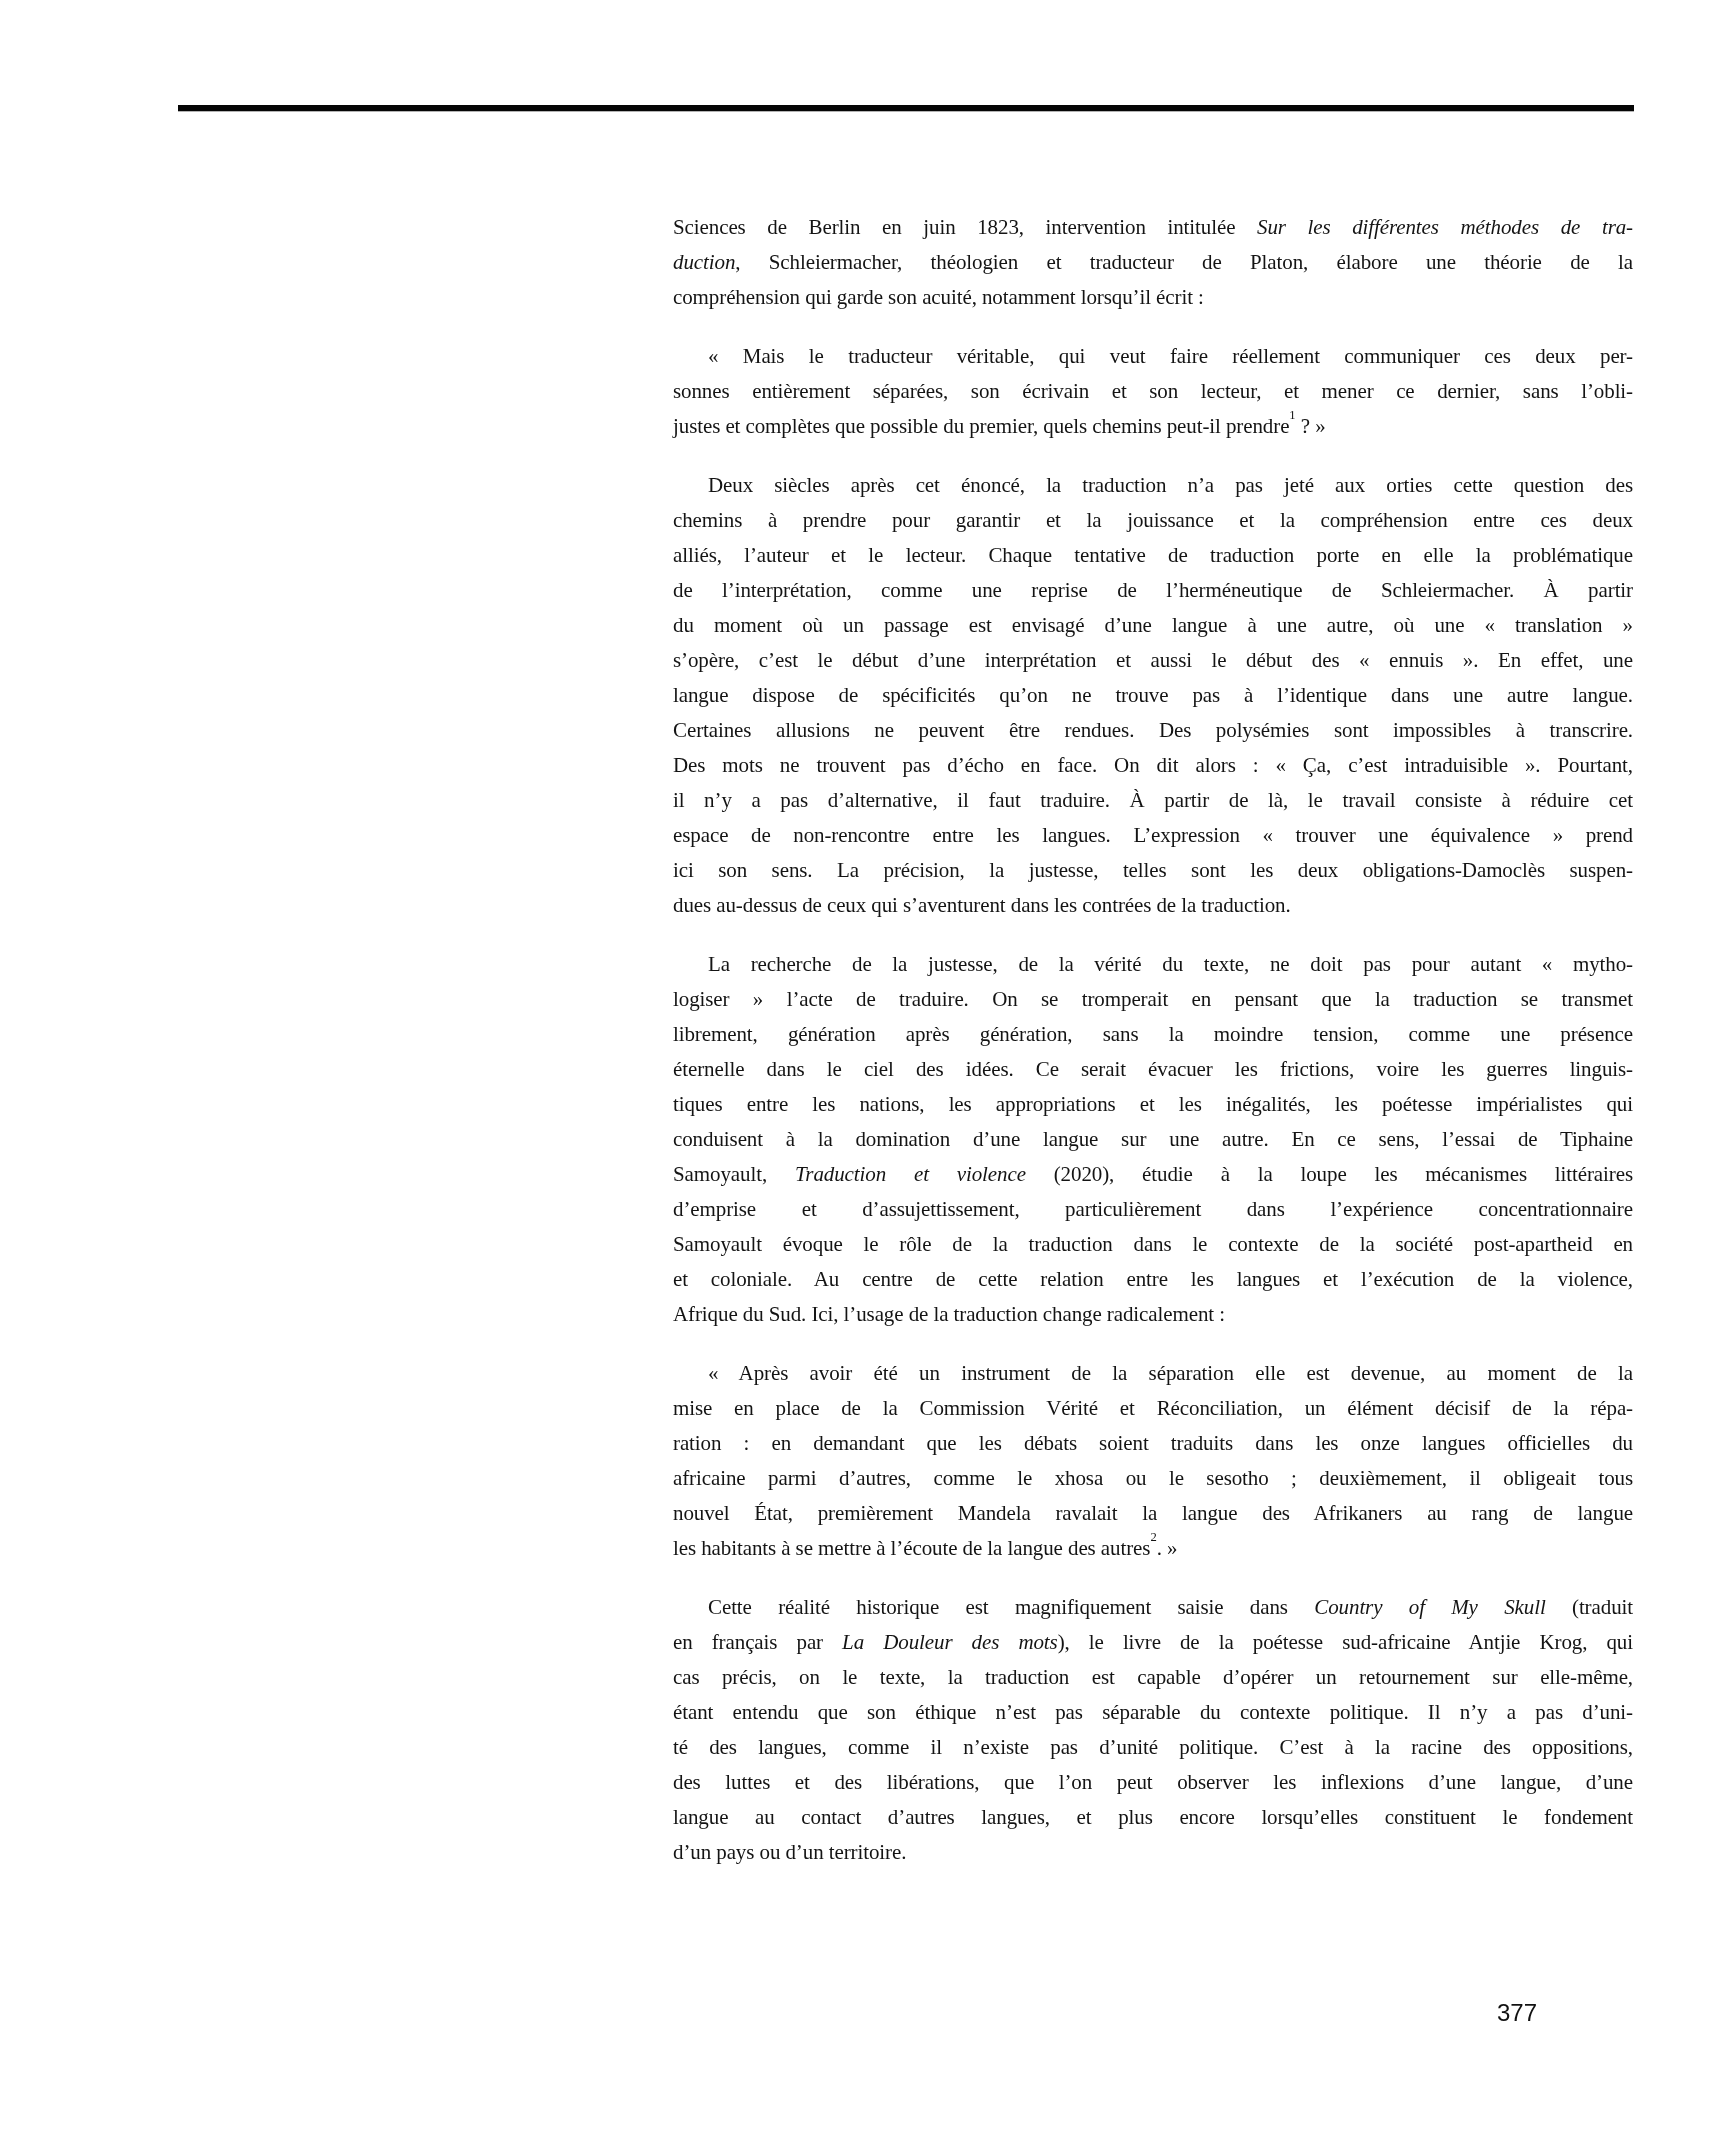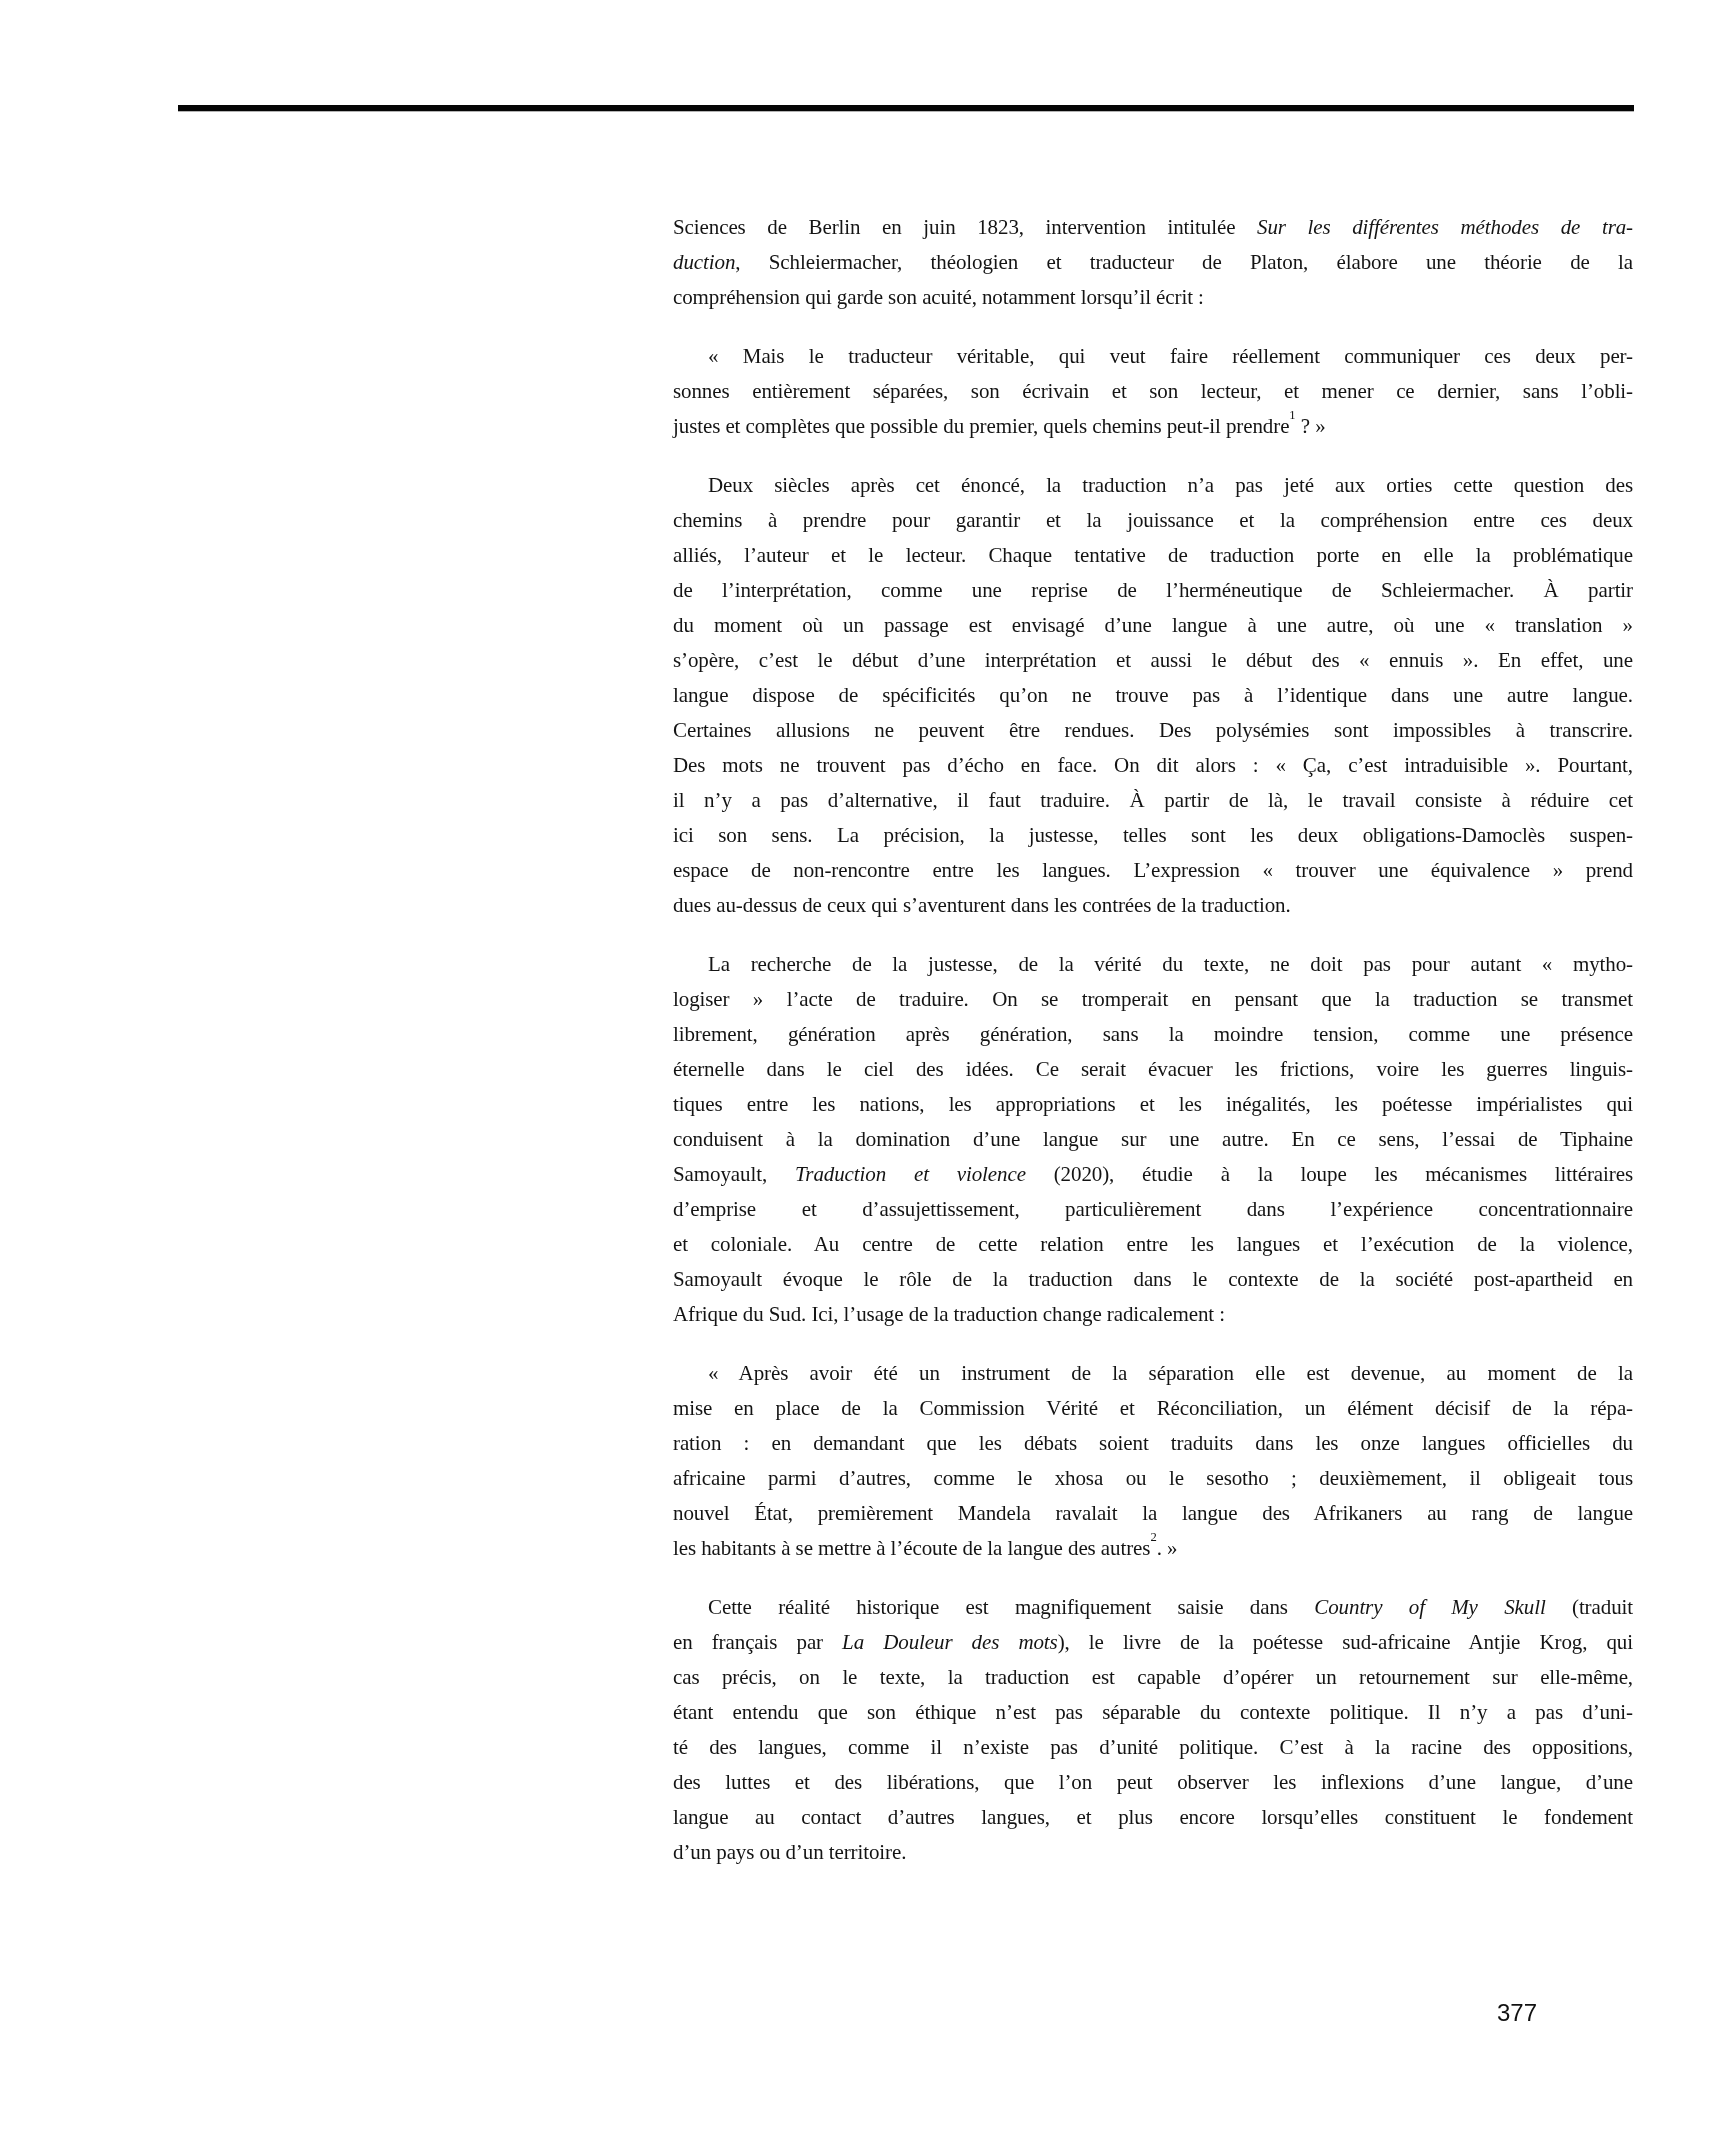--- a/index.html
+++ b/index.html
@@ -76,35 +76,35 @@
         <div class="line">Deux siècles après cet énoncé, la traduction n’a pas jeté aux orties cette question des</div>
         <div class="line">chemins à prendre pour garantir et la jouissance et la compréhension entre ces deux</div>
         <div class="line">alliés, l’auteur et le lecteur. Chaque tentative de traduction porte en elle la problématique</div>
         <div class="line">de l’interprétation, comme une reprise de l’herméneutique de Schleiermacher. À partir</div>
         <div class="line">du moment où un passage est envisagé d’une langue à une autre, où une « translation »</div>
         <div class="line">s’opère, c’est le début d’une interprétation et aussi le début des « ennuis ». En effet, une</div>
         <div class="line">langue dispose de spécificités qu’on ne trouve pas à l’identique dans une autre langue.</div>
         <div class="line">Certaines allusions ne peuvent être rendues. Des polysémies sont impossibles à transcrire.</div>
         <div class="line">Des mots ne trouvent pas d’écho en face. On dit alors : « Ça, c’est intraduisible ». Pourtant,</div>
         <div class="line">il n’y a pas d’alternative, il faut traduire. À partir de là, le travail consiste à réduire cet</div>
+        <div class="line">espace de non-rencontre entre les langues. L’expression « trouver une équivalence » prend</div>
         <div class="line">ici son sens. La précision, la justesse, telles sont les deux obligations-Damoclès suspen-</div>
-        <div class="line">espace de non-rencontre entre les langues. L’expression « trouver une équivalence » prend</div>
         <div class="line last">dues au-dessus de ceux qui s’aventurent dans les contrées de la traduction.</div>
       </div>
       <div class="para indent">
         <div class="line">La recherche de la justesse, de la vérité du texte, ne doit pas pour autant « mytho-</div>
         <div class="line">logiser » l’acte de traduire. On se tromperait en pensant que la traduction se transmet</div>
         <div class="line">librement, génération après génération, sans la moindre tension, comme une présence</div>
         <div class="line">éternelle dans le ciel des idées. Ce serait évacuer les frictions, voire les guerres linguis-</div>
         <div class="line">tiques entre les nations, les appropriations et les inégalités, les poétesse impérialistes qui</div>
         <div class="line">conduisent à la domination d’une langue sur une autre. En ce sens, l’essai de Tiphaine</div>
         <div class="line">Samoyault, <span class="i">Traduction et violence</span> (2020), étudie à la loupe les mécanismes littéraires</div>
         <div class="line">d’emprise et d’assujettissement, particulièrement dans l’expérience concentrationnaire</div>
+        <div class="line">Samoyault évoque le rôle de la traduction dans le contexte de la société post-apartheid en</div>
         <div class="line">et coloniale. Au centre de cette relation entre les langues et l’exécution de la violence,</div>
-        <div class="line">Samoyault évoque le rôle de la traduction dans le contexte de la société post-apartheid en</div>
         <div class="line last">Afrique du Sud. Ici, l’usage de la traduction change radicalement :</div>
       </div>
       <div class="para indent">
         <div class="line">« Après avoir été un instrument de la séparation elle est devenue, au moment de la</div>
         <div class="line">mise en place de la Commission Vérité et Réconciliation, un élément décisif de la répa-</div>
         <div class="line">ration : en demandant que les débats soient traduits dans les onze langues officielles du</div>
         <div class="line">africaine parmi d’autres, comme le xhosa ou le sesotho ; deuxièmement, il obligeait tous</div>
         <div class="line">nouvel État, premièrement Mandela ravalait la langue des Afrikaners au rang de langue</div>
         <div class="line last">les habitants à se mettre à l’écoute de la langue des autres<sup class="fnote">2</sup>. »</div>
       </div>

